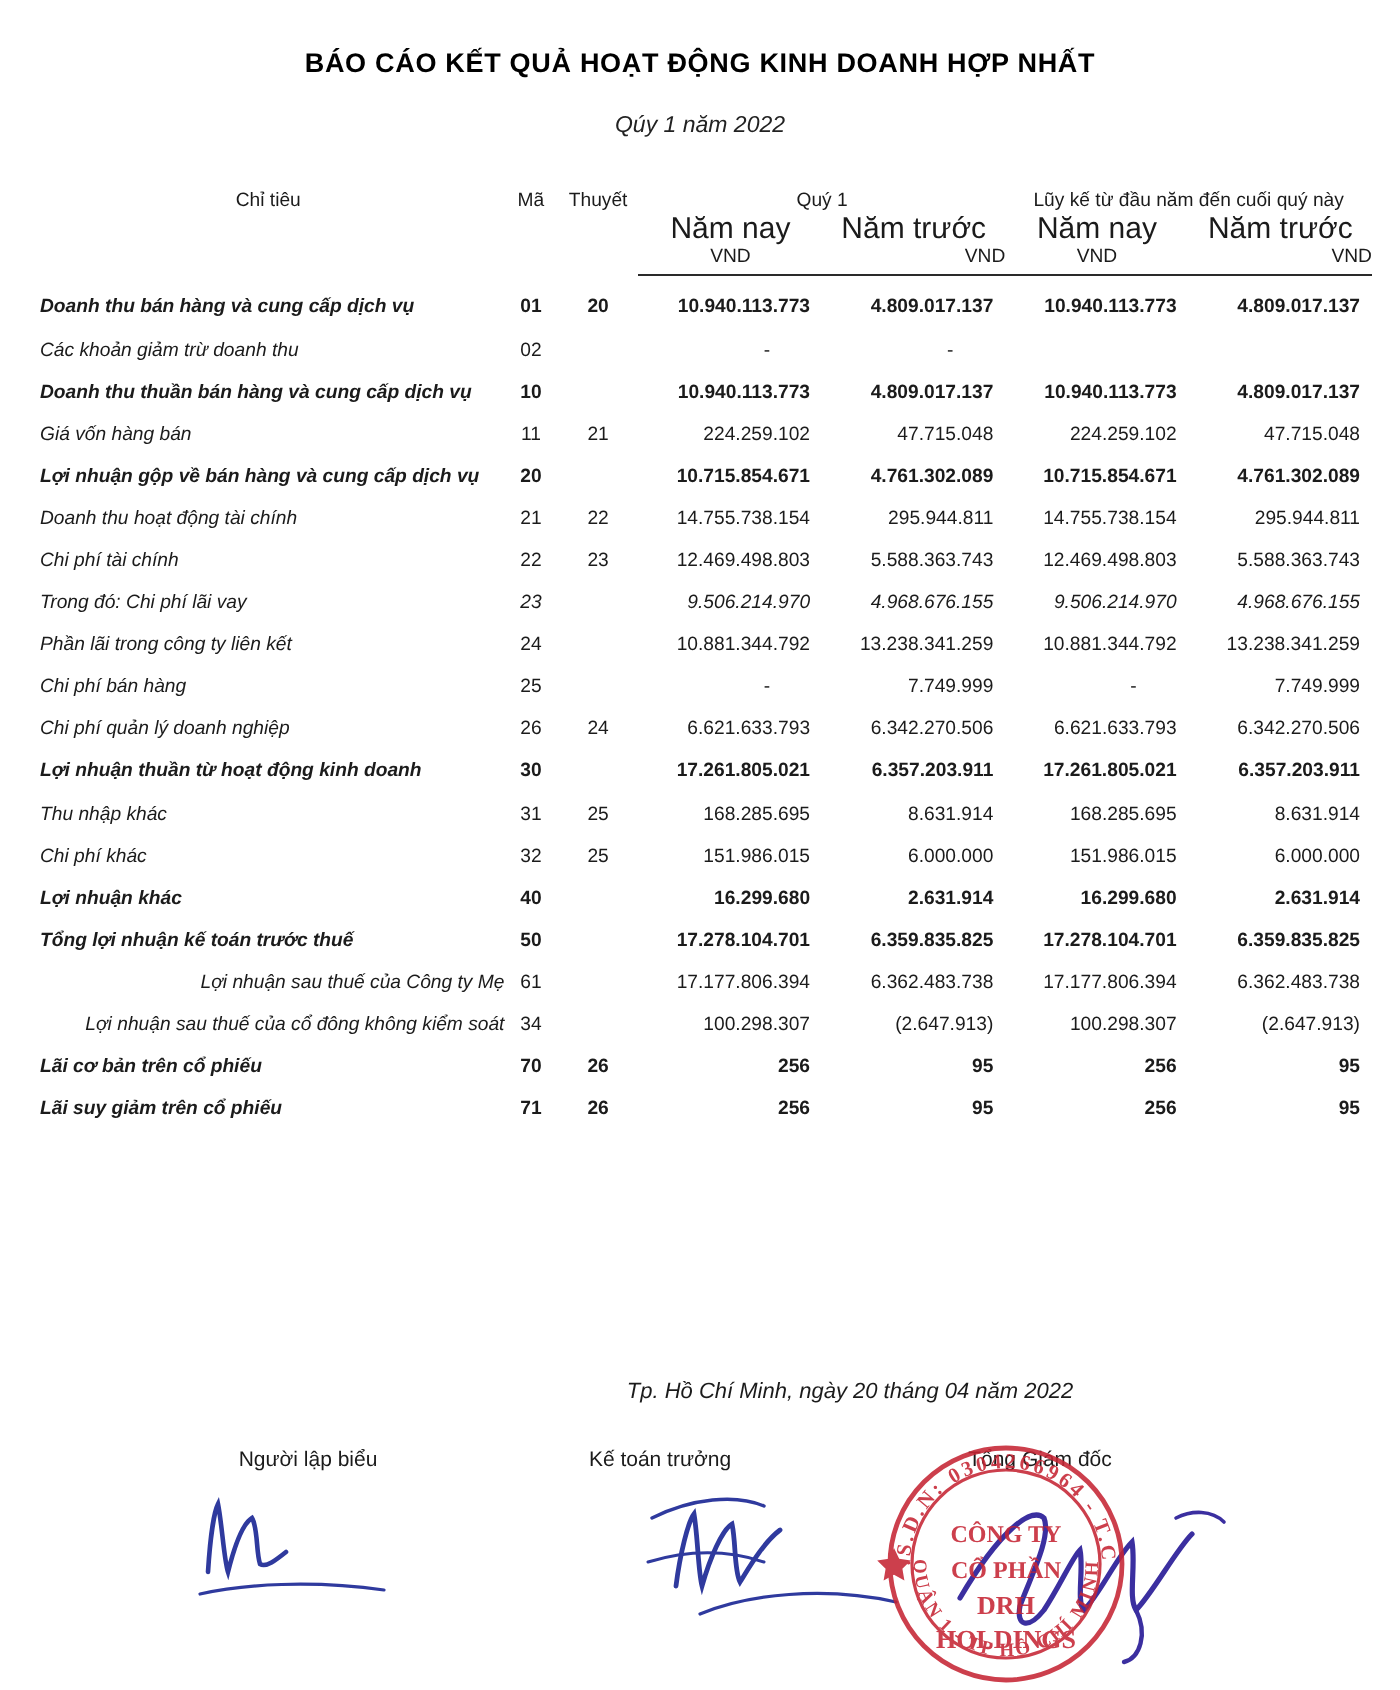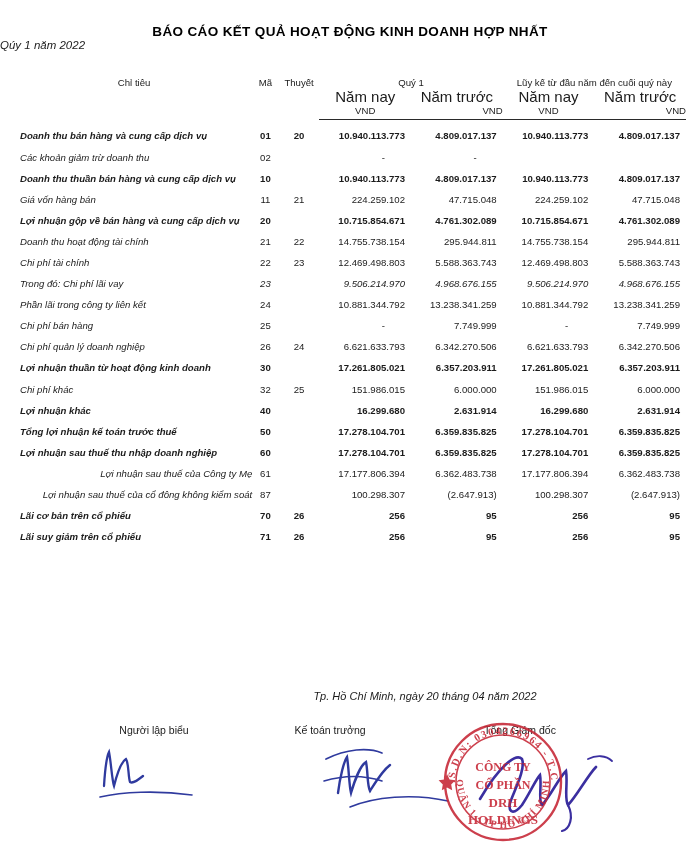--- a/index.html
+++ b/index.html
@@ -27,22 +27,24 @@
   .title {
     text-align: center;
     font-size: 13.5px;
     font-weight: bold;
     letter-spacing: 0.35px;
     margin: 24px 0 0 0;
     padding: 0 40px;
     color: #000000;
   }
   .subtitle {
+    text-align: center;
     font-size: 11.5px;
     font-style: italic;
+    margin-top: 18px;
     color: #222;
   }
 
   
   .tbl-wrap {
     margin-top: 26px;
     padding: 0 14px 0 16px;
   }
   table.report {
     width: 100%;
@@ -334,20 +336,29 @@
           <tr class="row bold">
             <td class="lbl">Lợi nhuận thuần từ hoạt động kinh doanh</td>
             <td class="code">30</td>
             <td class="note"></td>
             <td class="num">17.261.805.021</td>
             <td class="num">6.357.203.911</td>
             <td class="num">17.261.805.021</td>
             <td class="num">6.357.203.911</td>
           </tr>
           <tr class="row">
+            <td class="lbl">Thu nhập khác</td>
+            <td class="code">31</td>
+            <td class="note">25</td>
+            <td class="num">168.285.695</td>
+            <td class="num">8.631.914</td>
+            <td class="num">168.285.695</td>
+            <td class="num">8.631.914</td>
+          </tr>
+          <tr class="row">
             <td class="lbl">Chi phí khác</td>
             <td class="code">32</td>
             <td class="note">25</td>
             <td class="num">151.986.015</td>
             <td class="num">6.000.000</td>
             <td class="num">151.986.015</td>
             <td class="num">6.000.000</td>
           </tr>
           <tr class="row bold">
             <td class="lbl">Lợi nhuận khác</td>
@@ -360,41 +371,32 @@
           </tr>
           <tr class="row bold">
             <td class="lbl">Tổng lợi nhuận kế toán trước thuế</td>
             <td class="code">50</td>
             <td class="note"></td>
             <td class="num">17.278.104.701</td>
             <td class="num">6.359.835.825</td>
             <td class="num">17.278.104.701</td>
             <td class="num">6.359.835.825</td>
           </tr>
-          <tr class="row bold">
-            <td class="lbl">Lợi nhuận sau thuế thu nhập doanh nghiệp</td>
-            <td class="code">60</td>
-            <td class="note"></td>
-            <td class="num">17.278.104.701</td>
-            <td class="num">6.359.835.825</td>
-            <td class="num">17.278.104.701</td>
-            <td class="num">6.359.835.825</td>
-          </tr>
           <tr class="row indent">
             <td class="lbl">Lợi nhuận sau thuế của Công ty Mẹ</td>
             <td class="code">61</td>
             <td class="note"></td>
             <td class="num">17.177.806.394</td>
             <td class="num">6.362.483.738</td>
             <td class="num">17.177.806.394</td>
             <td class="num">6.362.483.738</td>
           </tr>
           <tr class="row indent">
             <td class="lbl">Lợi nhuận sau thuế của cổ đông không kiểm soát</td>
-            <td class="code">87</td>
+            <td class="code">34</td>
             <td class="note"></td>
             <td class="num">100.298.307</td>
             <td class="num">(2.647.913)</td>
             <td class="num">100.298.307</td>
             <td class="num">(2.647.913)</td>
           </tr>
           <tr class="row bold">
             <td class="lbl">Lãi cơ bản trên cổ phiếu</td>
             <td class="code">70</td>
             <td class="note">26</td>

